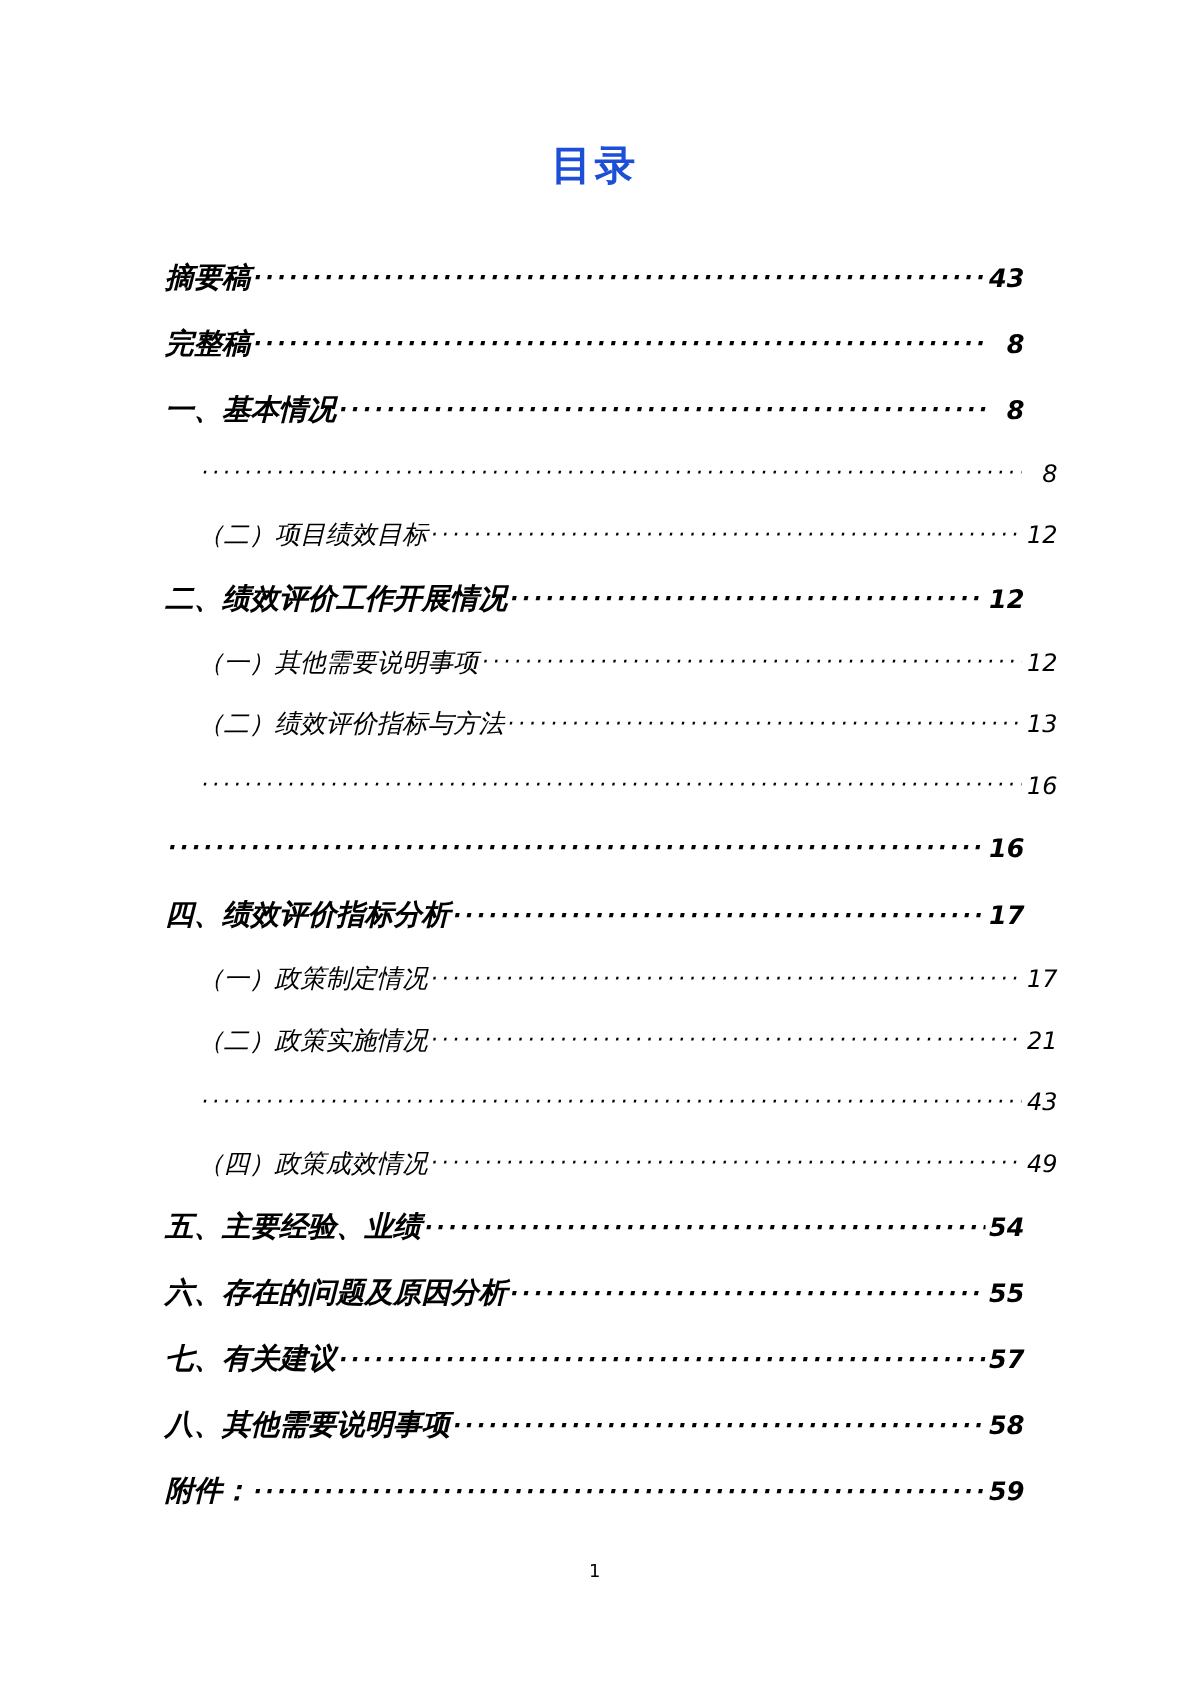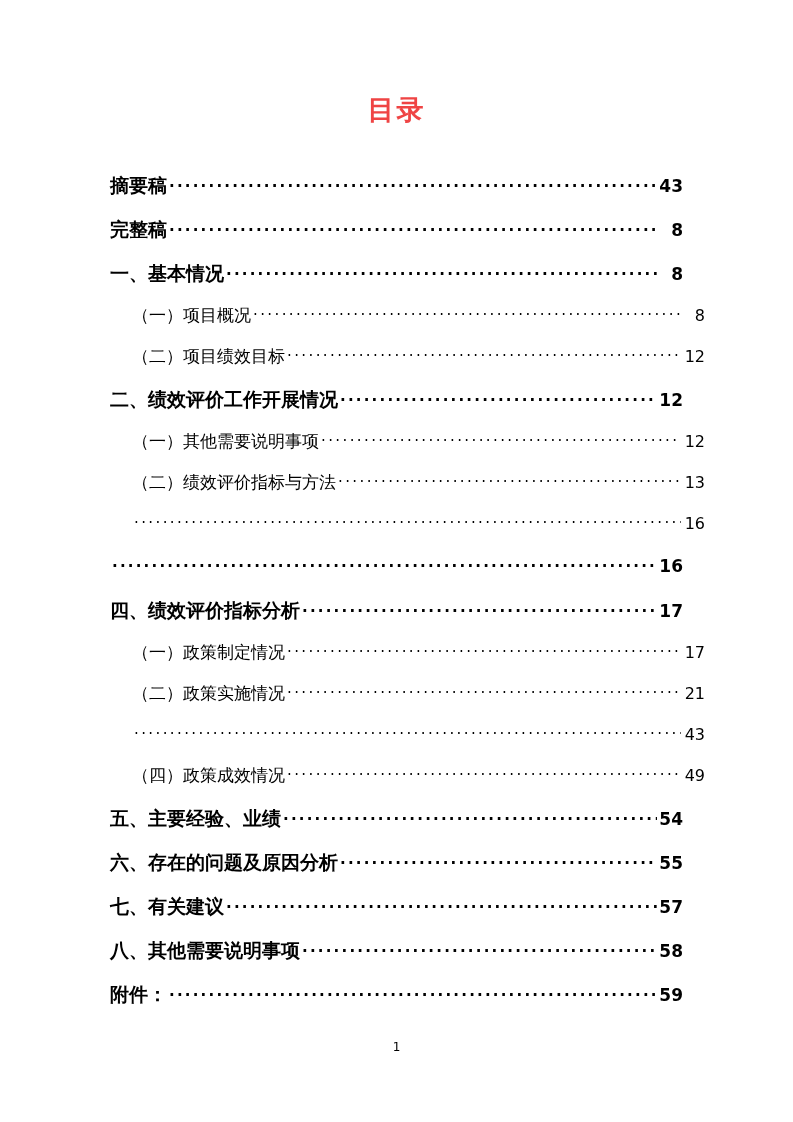--- a/index.html
+++ b/index.html
@@ -21,27 +21,28 @@
   }
   .doc-title {
     position: absolute;
     top: 92px;
     left: 0;
     width: 793px;
     text-align: center;
     font-size: 27px;
     font-weight: bold;
     letter-spacing: 2px;
-    color: #ef4444;
+    color: #1d4ed8;
   }
   .toc {
     position: absolute;
     top: 163px;
     left: 110px;
     width: 573px;
+    font-style: italic;
   }
   .toc-entry {
     display: flex;
     align-items: baseline;
     width: 100%;
     color: #000000;
     margin-bottom: 0px;
   }
   .toc-entry .label {
     white-space: nowrap;
@@ -118,21 +119,20 @@
         <span class="label">完整稿</span>
         <span class="leader">···············································································</span>
         <span class="page-no">8</span>
       </div>
       <div class="toc-entry lvl1">
         <span class="label">一、基本情况</span>
         <span class="leader">···············································································</span>
         <span class="page-no">8</span>
       </div>
       <div class="toc-entry lvl2">
-        <span class="label">（一）项目概况</span>
         <span class="leader">···············································································</span>
         <span class="page-no">8</span>
       </div>
       <div class="toc-entry lvl2">
         <span class="label">（二）项目绩效目标</span>
         <span class="leader">···············································································</span>
         <span class="page-no">12</span>
       </div>
       <div class="toc-entry lvl1">
         <span class="label">二、绩效评价工作开展情况</span>

